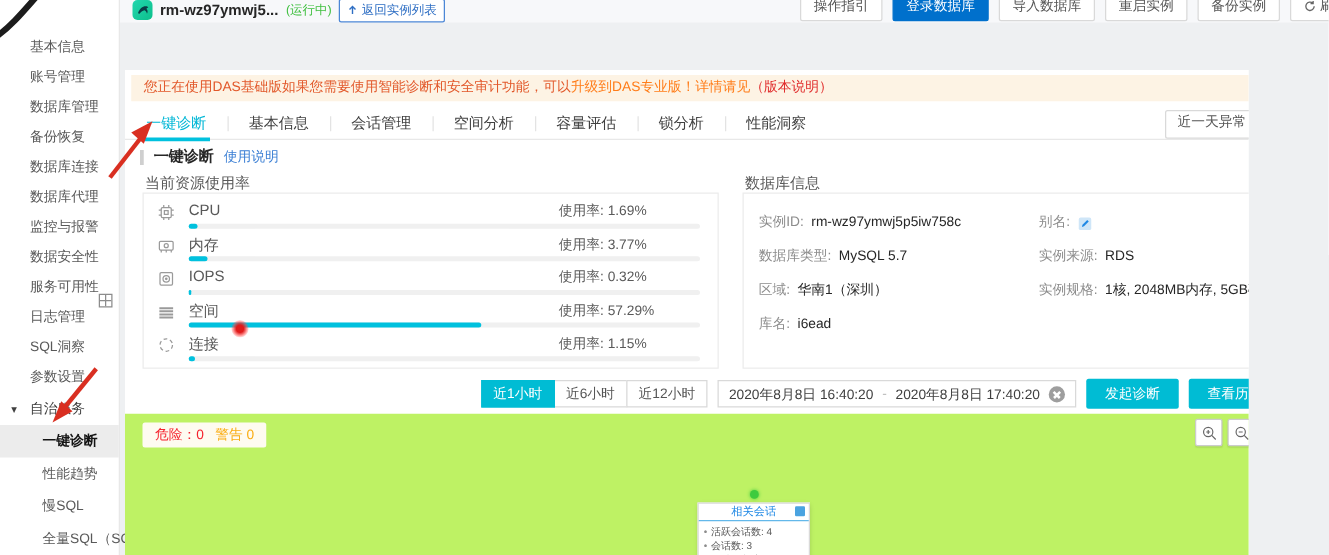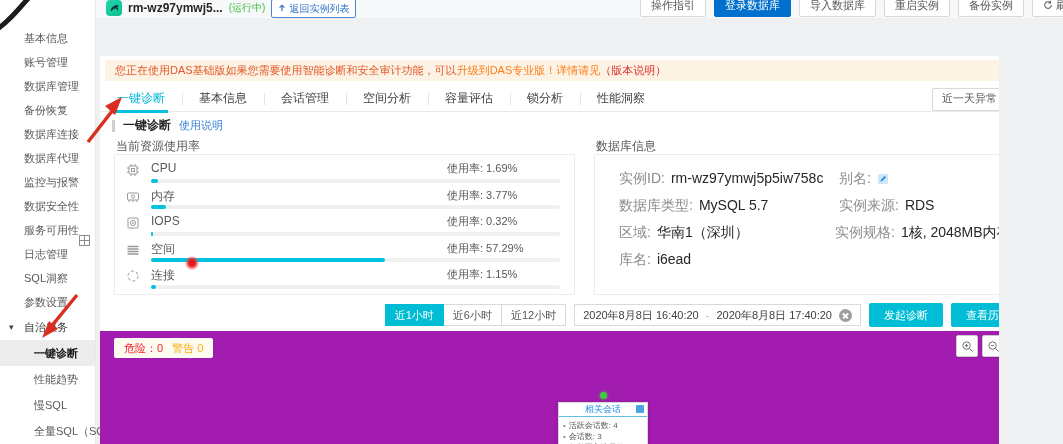--- a/index.html
+++ b/index.html
@@ -49,38 +49,38 @@
   .res-row{position:relative;height:26.5px;}
   .res-ic{position:absolute;left:0;top:3px;}
   .res-label{position:absolute;left:26px;top:2px;font-size:12px;color:#595959;}
   .res-usage{position:absolute;left:322px;top:2px;font-size:11px;color:#595959;}
   .res-track{position:absolute;left:26px;right:4px;bottom:3px;height:4px;background:#f0f0f0;border-radius:2px;}
   .res-fill{height:100%;background:#00c1de;border-radius:2px;}
   .red-dot{position:absolute;left:60px;bottom:-5px;width:14px;height:14px;border-radius:50%;
     background:radial-gradient(circle,#e01b1b 0 30%,rgba(255,70,70,.55) 55%,rgba(255,90,90,0) 75%);}
   
   .db-title{position:absolute;left:496px;top:82px;font-size:12px;color:#595959;}
-  .db-card{position:absolute;left:494px;top:98px;width:466px;height:141px;border:1px solid #ececec;background:#fff;box-sizing:border-box;padding:10px 0 0 24px;font-size:14px;}
+  .db-card{position:absolute;left:494px;top:98px;width:466px;height:141px;border:1px solid #ececec;background:#fff;box-sizing:border-box;padding:10px 0 0 12px;font-size:11px;}
   .db-row{display:flex;height:27px;line-height:27px;}
   .db-cell{width:224px;display:flex;gap:6px;align-items:center;white-space:nowrap;}
   .db-label{color:#8c8c8c;}
   .db-value{color:#262626;}
   .pencil-btn{width:12px;height:12px;display:inline-flex;cursor:pointer;}
   
   .time-row{position:absolute;right:-26px;top:247px;height:24px;display:flex;align-items:center;gap:8px;}
   .range-group{display:flex;margin-left:28px;}
   .range-btn{height:22px;line-height:20px;padding:0 9px;font-size:11px;border:1px solid #d9d9d9;background:#fff;color:#555;margin-left:-1px;cursor:pointer;box-sizing:border-box;white-space:nowrap;}
   .range-btn.active{background:#00bcd4;border-color:#00bcd4;color:#fff;position:relative;}
   .date-box{height:22px;display:flex;align-items:center;gap:7px;border:1px solid #d9d9d9;padding:0 8px;font-size:11px;color:#404040;background:#fff;box-sizing:border-box;white-space:nowrap;}
   .clear-ic{width:13px;height:13px;border-radius:50%;background:#9e9e9e;position:relative;cursor:pointer;flex:0 0 auto;}
   .clear-ic::before,.clear-ic::after{content:"";position:absolute;left:3px;right:3px;top:6px;height:1.5px;background:#fff;}
   .clear-ic::before{transform:rotate(45deg);} .clear-ic::after{transform:rotate(-45deg);}
   .action-btn{height:24px;line-height:24px;padding:0 15px;background:#00bcd4;color:#fff;font-size:11px;border-radius:2px;cursor:pointer;white-space:nowrap;}
   
-  .gray-panel{position:absolute;left:0;right:0;top:275px;bottom:0;background:#a21caf;}
+  .gray-panel{position:absolute;left:0;right:0;top:275px;bottom:0;background:#bef264;}
   .status-chip{position:absolute;left:14px;top:7px;height:20px;line-height:20px;background:#fefbf0;padding:0 10px;font-size:11px;border-radius:2px;white-space:nowrap;}
   .danger-text{color:#f5222d;} .warn-text{color:#faad14;margin-left:6px;}
   .zoom-btn{position:absolute;top:4px;width:22px;height:22px;background:#fff;border:1px solid #ccc;border-radius:2px;display:flex;align-items:center;justify-content:center;cursor:pointer;box-sizing:border-box;box-shadow:0 1px 1px rgba(0,0,0,.08);}
   .zoom-in{right:21px;} .zoom-out{right:-5px;}
   .node-dot{position:absolute;left:500px;top:61px;width:7px;height:7px;border-radius:50%;background:#3ecb3e;box-shadow:0 0 3px #3ecb3e;cursor:pointer;}
   .node-tooltip{position:absolute;left:458px;top:71px;width:88px;background:#fff;border:1px solid #d9d9d9;box-shadow:0 1px 4px rgba(0,0,0,.18);}
   .nt-head{height:13px;line-height:13px;text-align:center;color:#1e88e5;border-bottom:1px solid #63b8ea;position:relative;font-size:9px;}
   .nt-ic{position:absolute;right:3px;top:2px;width:8px;height:8px;background:#4aa3e0;border-radius:1px;cursor:pointer;}
   .nt-body{padding:3px 4px 4px 4px;}
   .nt-item{color:#595959;line-height:11px;font-size:8px;white-space:nowrap;}

